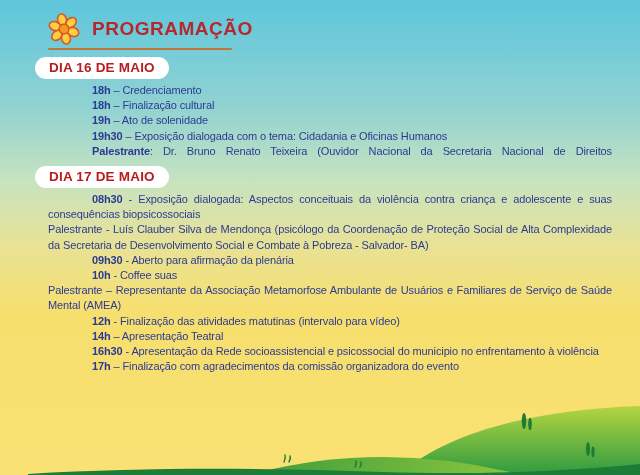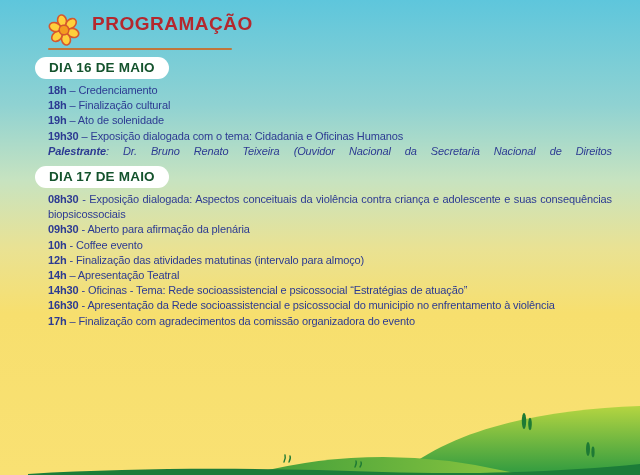--- a/index.html
+++ b/index.html
@@ -6,32 +6,32 @@
   html,body { width:640px; height:475px; }
   .page {
     position:relative; width:640px; height:475px; overflow:hidden;
     font-family:"Liberation Sans", sans-serif;
     background:linear-gradient(180deg,
       #5ec6dc 0%, #8fd2d2 22%, #c7e3c0 38%,
       #e9e294 52%, #f7df6e 66%, #f9e173 100%);
   }
   .hills { position:absolute; left:0; bottom:0; display:block; }
   .content { position:relative; padding:13px 28px 0 48px; }
-  .header-row { display:flex; gap:12px; height:32px; }
+  .header-row { display:flex; align-items:center; gap:12px; height:32px; }
   .title { font-size:19px; font-weight:bold; color:#b4282e; letter-spacing:.5px; }
   .underline { width:184px; height:2px; background:#c0763b; margin-top:3px; border-radius:1px; }
   .day-pill {
     display:inline-block; margin:7px 0 4px -13px; background:#ffffff;
     border-radius:13px; padding:3px 14px 4px; font-size:13.5px; font-weight:bold;
-    color:#14532d; letter-spacing:.2px;
+    color:#b91c1c; letter-spacing:.2px;
   }
   .event { font-size:11px; line-height:15.2px; color:#2c3a92; letter-spacing:-.12px; }
-  .event .t { font-weight:bold; }
+  .event .t { font-weight:bold;margin-left:44px; }
   .just { text-align:justify; }
-  .stretch { text-align:justify; text-align-last:justify;font-style:italic; }
+  .stretch { text-align:justify; text-align-last:justify; }
 </style>
 </head>
 <body>
 
 <div class="page">
 
   <svg class="hills" width="640" height="110" viewBox="0 0 640 110">
     <defs>
       <linearGradient id="gHillR" x1="0" y1="0" x2="0" y2="1">
         <stop offset="0" stop-color="#b5d541"></stop>
@@ -105,23 +105,24 @@
       <p class="event"><span class="t">18h</span><span> – Credenciamento</span></p>
       <p class="event"><span class="t">18h</span><span> – Finalização cultural</span></p>
       <p class="event"><span class="t">19h</span><span> – Ato de solenidade</span></p>
       <p class="event"><span class="t">19h30</span><span> – Exposição dialogada com o tema: Cidadania e Oficinas Humanos</span></p>
       <p class="event stretch"><span class="t">Palestrante</span><span>: Dr. Bruno Renato Teixeira (Ouvidor Nacional da Secretaria Nacional de Direitos</span></p>
     </div>
 
     <div>
       <span class="day-pill">DIA 17 DE MAIO</span>
       <p class="event just"><span class="t">08h30</span><span> - Exposição dialogada: Aspectos conceituais da violência contra criança e adolescente e suas consequências biopsicossociais</span></p>
+      <p class="event just"><span>Palestrante</span><span> - Luís Clauber Silva de Mendonça (psicólogo da Coordenação de Proteção Social de Alta Complexidade da Secretaria de Desenvolvimento Social e Combate à Pobreza - Salvador- BA)</span></p>
       <p class="event"><span class="t">09h30</span><span> - Aberto para afirmação da plenária</span></p>
-      <p class="event"><span class="t">10h</span><span> - Coffee evento</span></p>
-      <p class="event"><span class="t">12h</span><span> - Finalização das atividades matutinas (intervalo para almoço)</span></p>
+      <p class="event"><span class="t">10h</span><span> - Coffee suas</span></p>
+      <p class="event just"><span>Palestrante</span><span> – Representante da Associação Metamorfose Ambulante de Usuários e Familiares de Serviço de Saúde Mental (AMEA)</span></p>
+      <p class="event"><span class="t">12h</span><span> - Finalização das atividades matutinas (intervalo para vídeo)</span></p>
       <p class="event"><span class="t">14h</span><span> – Apresentação Teatral</span></p>
-      <p class="event"><span class="t">14h30</span><span> - Oficinas - Tema: Rede socioassistencial e psicossocial “Estratégias de atuação”</span></p>
       <p class="event"><span class="t">16h30</span><span> - Apresentação da Rede socioassistencial e psicossocial do municipio no enfrentamento à violência</span></p>
       <p class="event"><span class="t">17h</span><span> – Finalização com agradecimentos da comissão organizadora do evento</span></p>
     </div>
 
   </div>
 </div>
 
 </body></html>

